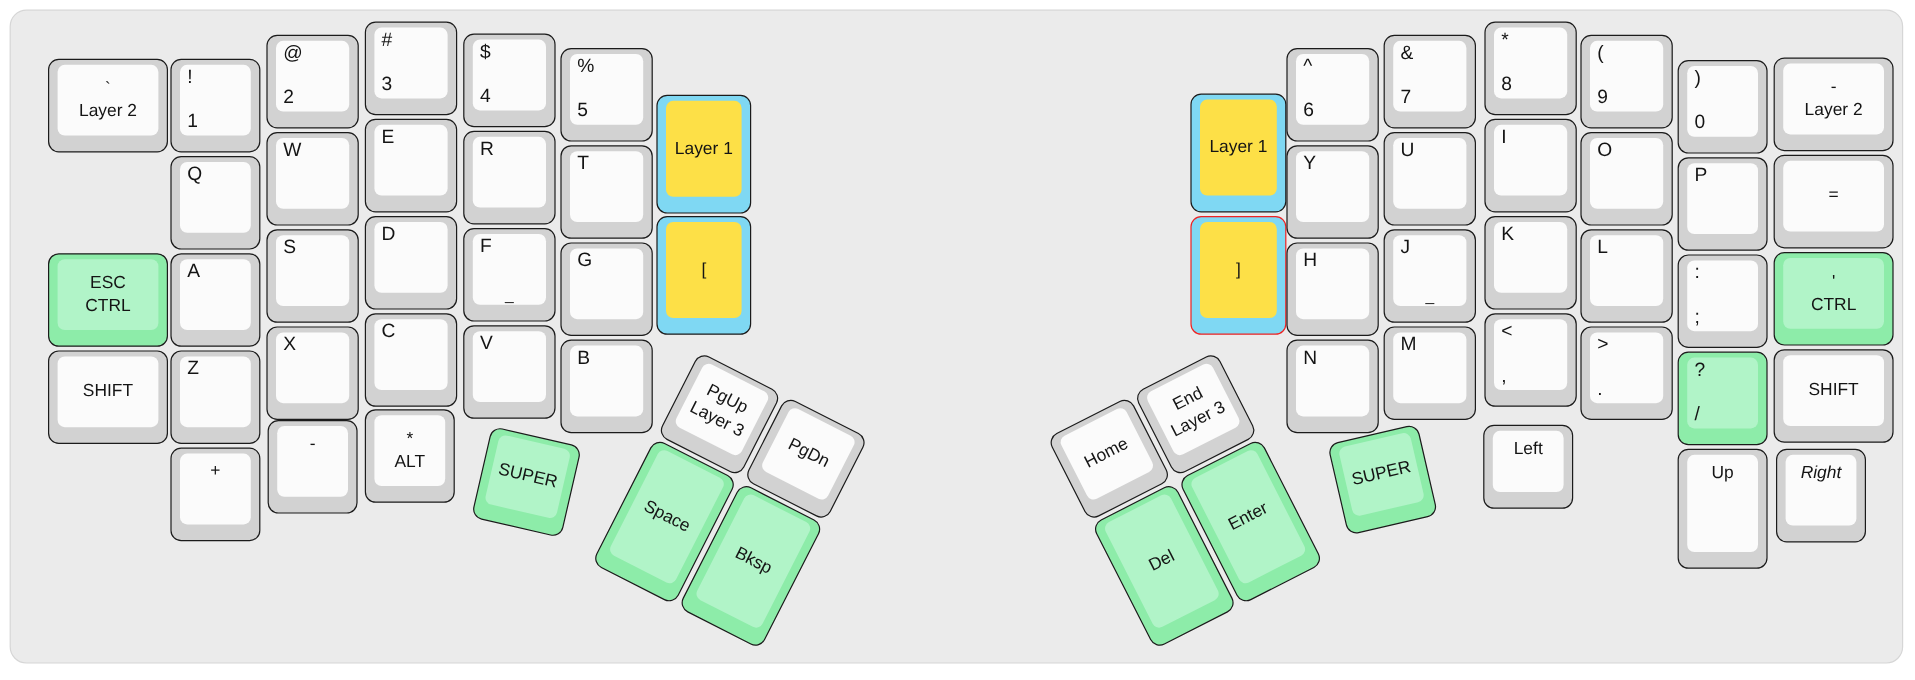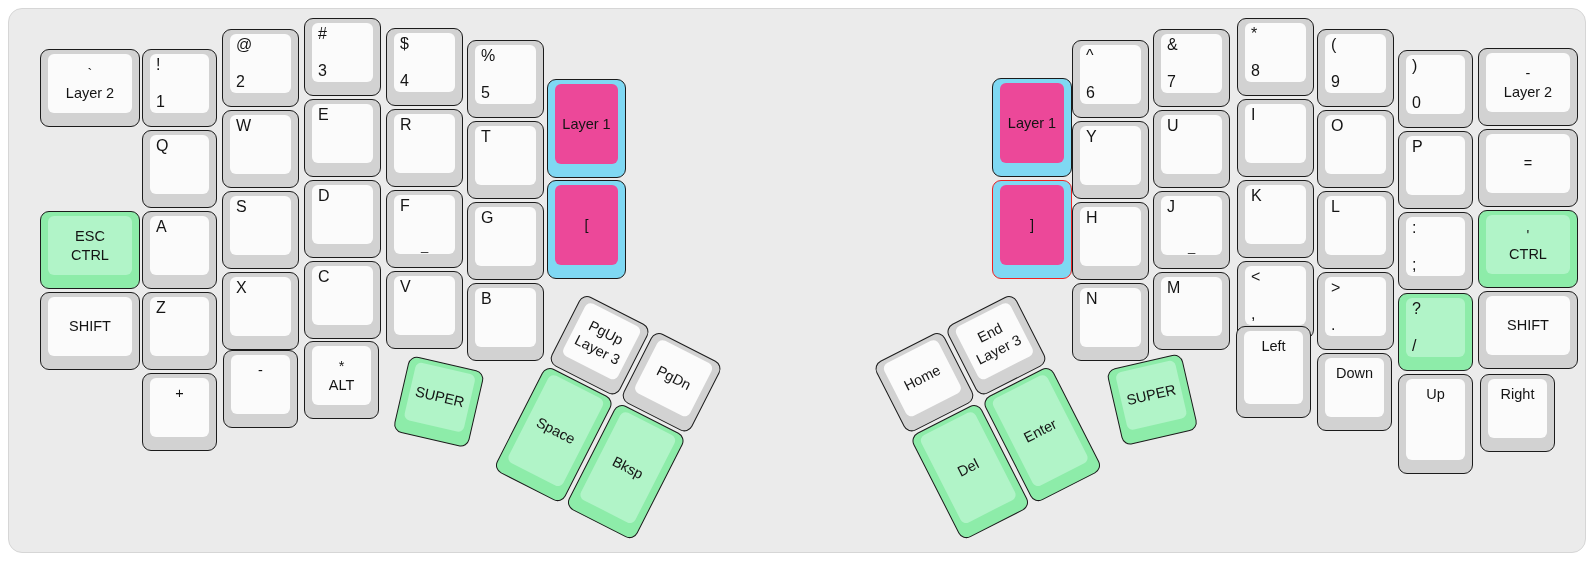--- a/index.html
+++ b/index.html
@@ -9,21 +9,21 @@
          border:1px solid #d6d6d6;border-radius:14px;box-sizing:border-box;}
   .board{position:absolute;inset:0;}
   .key{position:absolute;box-sizing:border-box;border:1.5px solid #1b1b1b;border-radius:9px;}
   .key.white{background:#d2d2d2;}
   .key.green{background:#8deca9;}
   .key.blue{background:#7fd8f3;}
   .key.selected{border-color:#ee2222;}
   .cap{position:absolute;left:7px;right:7px;top:4px;bottom:13px;border-radius:6px;}
   .key.white>.cap{background:#fbfbfb;}
   .key.green>.cap{background:#b1f4c8;}
-  .key.blue>.cap{background:#ec4899;padding-left:18px;}
+  .key.blue>.cap{background:#fde047;padding-left:18px;}
   .lg{position:absolute;inset:2px 6px;display:flex;flex-direction:column;white-space:pre;}
   .lg.left{justify-content:space-between;align-items:flex-start;font-size:16px;line-height:18px;}
   .lg.left.single{justify-content:flex-start;}
   .lg.center{justify-content:center;align-items:center;text-align:center;font-size:14.5px;line-height:19px;}
   .lg.top{justify-content:flex-start;align-items:center;text-align:center;padding-top:4px;}
   .sub{position:absolute;left:0;right:0;bottom:1px;text-align:center;font-size:13px;}
 </style>
 </head>
 <body>
 
@@ -345,34 +345,29 @@
       <div class="key green" style="left: 1478px; top: 210px; width: 100px; height: 78px;">
         <div class="cap">
           <div class="lg center"><span>'</span><span>CTRL</span></div>
         </div>
       </div>
       <div class="key white" style="left: 1478px; top: 291px; width: 100px; height: 78px;">
         <div class="cap">
           <div class="lg center"><span>SHIFT</span></div>
         </div>
       </div>
-      <div class="key white" style="left: 1236px; top: 326px; width: 75px; height: 92px;">
+      <div class="key white" style="left: 1236px; top: 354px; width: 75px; height: 70px;">
         <div class="cap">
           <div class="lg center top"><span>Left</span></div>
         </div>
       </div>
-      <div class="key white" style="left: 1317px; top: 353px; width: 75px; height: 78px;">
-        <div class="cap">
-          <div class="lg center top"><span>Down</span></div>
-        </div>
-      </div>
       <div class="key white" style="left: 1398px; top: 374px; width: 75px; height: 100px;">
         <div class="cap">
           <div class="lg center top"><span>Up</span></div>
         </div>
       </div>
-      <div class="key white" style="left: 1480px; top: 374px; width: 75px; height: 78px;">
+      <div class="key white" style="left: 1480px; top: 374px; width: 75px; height: 78px; font-style: italic;">
         <div class="cap">
           <div class="lg center top"><span>Right</span></div>
         </div>
       </div>
     </div>
 </div>
 
 </body></html>

